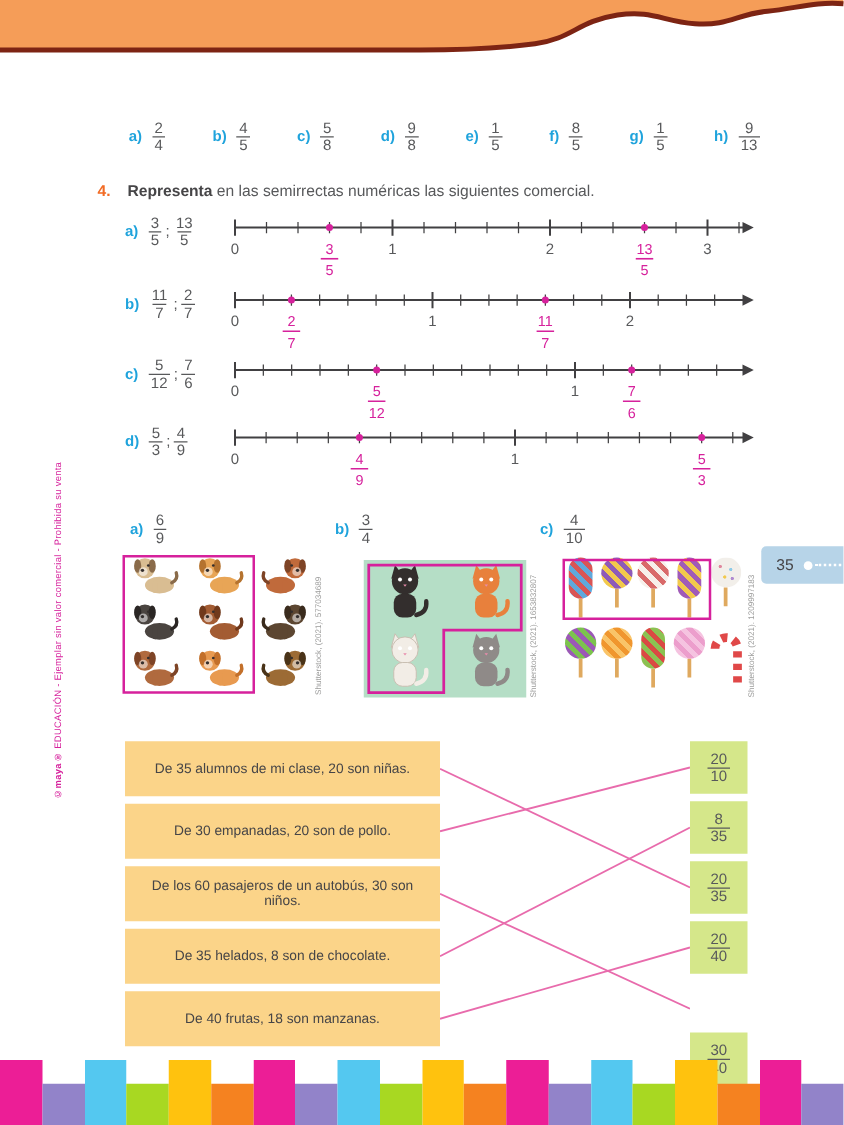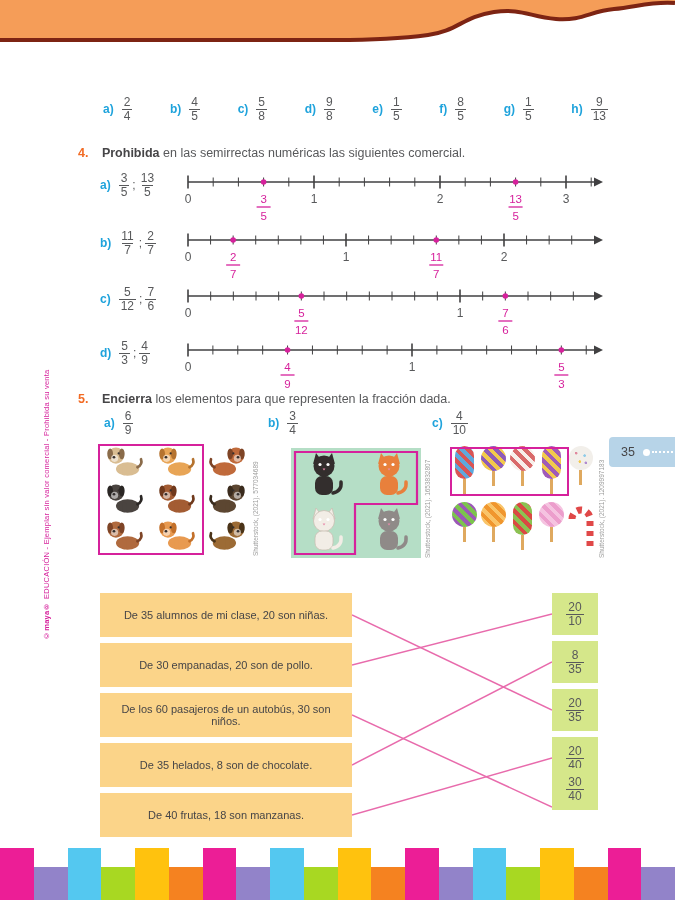--- a/index.html
+++ b/index.html
@@ -133,21 +133,21 @@
         <span class="letter">h)</span>
         <span class="frac">
           <span class="fn">9</span>
           <span class="fd">13</span>
         </span>
       </span>
     </div>
 
   <div class="ex-header" style="top:146px">
     <span class="ex-num">4.</span>
-    <b>Prohibida</b><span> en las semirrectas numéricas las siguientes comercial.</span>
+    <b>Representa</b><span> en las semirrectas numéricas las siguientes comercial.</span>
   </div>
   <div id="ex4-rows">
       <div class="nl-row" style="top: 168px;">
         <span class="nl-label">
           <span class="letter">a)</span>
           <span class="frac">
             <span class="fn">3</span>
             <span class="fd">5</span>
           </span>
           <span class="sep">;</span>
@@ -323,24 +323,20 @@
           <line x1="98.54560000000001" y1="39" x2="112.54560000000001" y2="39" stroke="#D6219C" stroke-width="1.3"></line>
           <text x="105.54560000000001" y="52" text-anchor="middle" font-size="11.5" fill="#D6219C">9</text>
           <circle cx="379.3408" cy="14" r="2.8" fill="#D6219C"></circle>
           <text x="379.3408" y="35" text-anchor="middle" font-size="11.5" fill="#D6219C">5</text>
           <line x1="372.3408" y1="39" x2="386.3408" y2="39" stroke="#D6219C" stroke-width="1.3"></line>
           <text x="379.3408" y="52" text-anchor="middle" font-size="11.5" fill="#D6219C">3</text>
         </svg>
       </div>
     </div>
 
-  <div class="ex-header" style="top:392px">
-    <span class="ex-num">5.</span>
-    <b>Encierra</b><span> los elementos para que representen la fracción dada.</span>
-  </div>
   <div id="ex5-zone">
       <div class="ex5-label" style="left: 104px; top: 410px;">
         <span class="letter">a)</span>
         <span class="frac">
           <span class="fn">6</span>
           <span class="fd">9</span>
         </span>
       </div>
       <div class="ex5-label" style="left: 268px; top: 410px;">
         <span class="letter">b)</span>
@@ -588,21 +584,21 @@
           <span class="fn">20</span>
           <span class="fd">35</span>
         </span>
       </div>
       <div class="gfrac" style="top: 737px;">
         <span class="frac">
           <span class="fn">20</span>
           <span class="fd">40</span>
         </span>
       </div>
-      <div class="gfrac" style="top: 768px;">
+      <div class="gfrac" style="top: 826px;">
         <span class="frac">
           <span class="fn">30</span>
           <span class="fd">40</span>
         </span>
       </div>
       <svg width="200" height="262" class="lines-svg">
         <line x1="0" y1="35" x2="200" y2="130" stroke="#E86BAC" stroke-width="1.5"></line>
         <line x1="0" y1="85" x2="200" y2="34" stroke="#E86BAC" stroke-width="1.5"></line>
         <line x1="0" y1="135" x2="200" y2="227" stroke="#E86BAC" stroke-width="1.5"></line>
         <line x1="0" y1="185" x2="200" y2="82" stroke="#E86BAC" stroke-width="1.5"></line>

